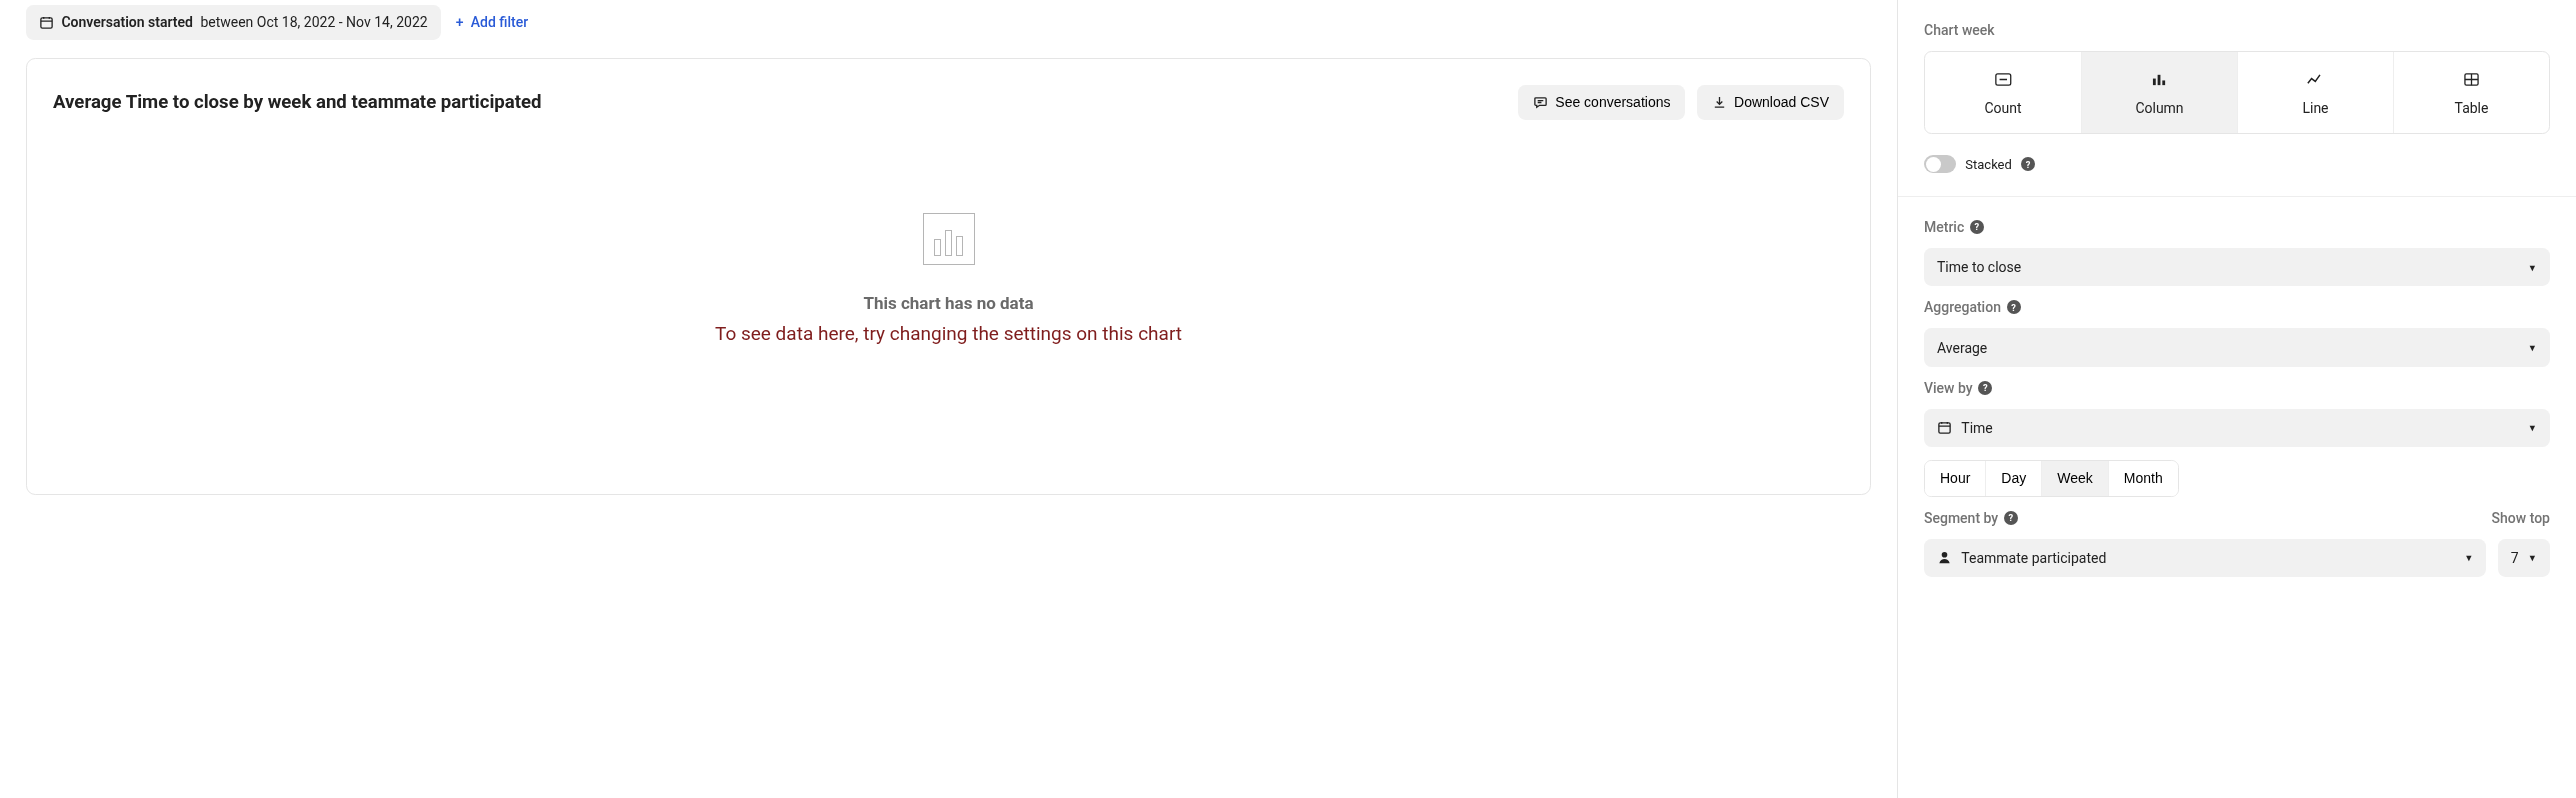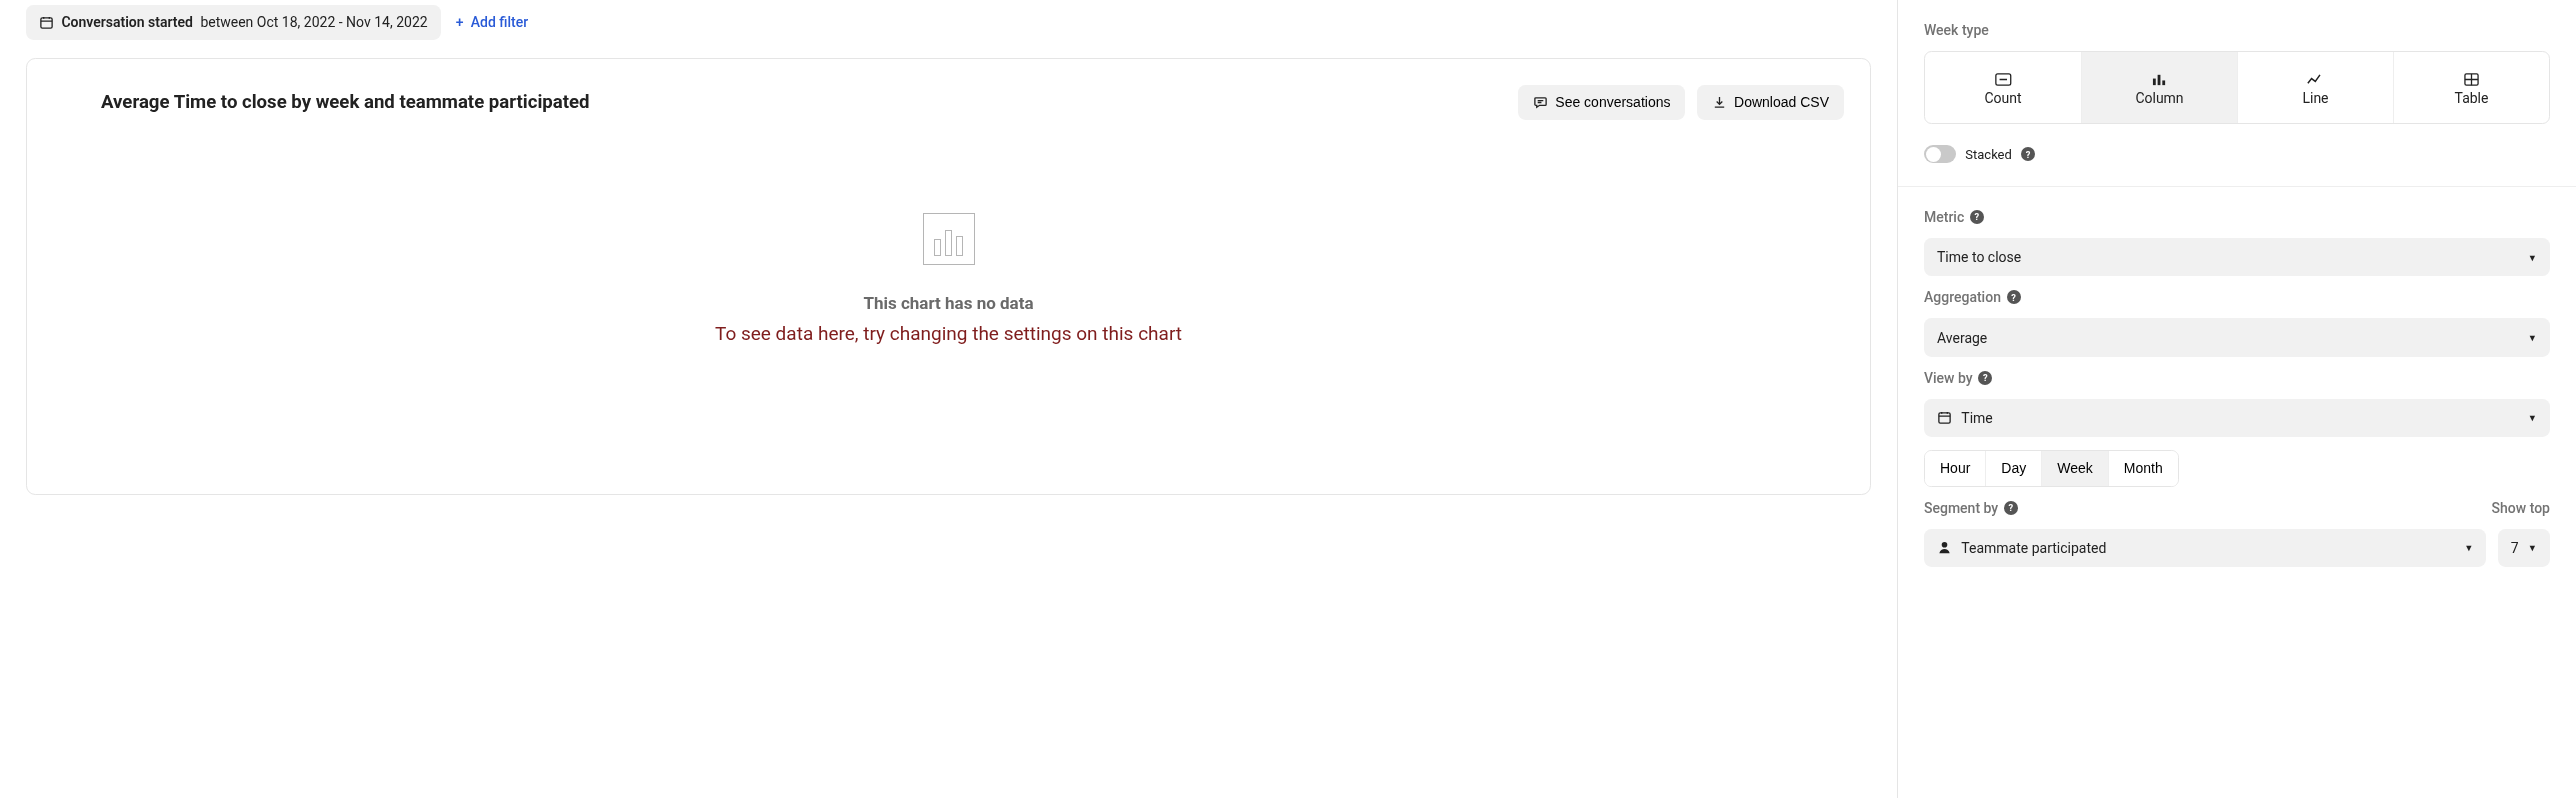--- a/index.html
+++ b/index.html
@@ -67,21 +67,20 @@
     border-radius: 9.3px;
     padding: 26px 26px 37px 26px;
     display: flex;
     flex-direction: column;
   }
   .card-header {
     display: flex;
     align-items: center;
     justify-content: space-between;
     margin-bottom: 56px;
-    margin-left: 48px;
   }
   .card-title {
     font-size: 18.6px;
     font-weight: 700;
   }
   .card-actions { display: flex; gap: 11.2px; }
   .btn {
     display: inline-flex;
     align-items: center;
     gap: 7.4px;
@@ -155,21 +154,21 @@
     grid-template-columns: repeat(4, 1fr);
     border: 0.9px solid #e5e5e5;
     border-radius: 7.4px;
     overflow: hidden;
   }
   .ct-cell {
     display: flex;
     flex-direction: column;
     align-items: center;
     justify-content: center;
-    gap: 0;
+    gap: 10px;
     padding: 17px 0;
     cursor: pointer;
     font-size: 14px;
   }
   .ct-cell + .ct-cell { border-left: 0.9px solid #eee; }
   .ct-cell.selected { background: #f1f1f1; }
   .ct-icon { width: 20.5px; height: 20.5px; display:flex; align-items:center; justify-content:center; }
 
   .toggle-row { display:flex; align-items:center; gap:9.3px; margin-top:8px; }
   .toggle {
@@ -283,21 +282,21 @@
         </div>
         <div class="empty-title">This chart has no data</div>
         <div class="empty-sub">To see data here, try changing the settings on this chart</div>
       </div>
     </div>
 
   </div>
 
   <div class="sidebar">
 
-    <div class="section-label">Week type</div>
+    <div class="section-label">Chart week</div>
     <div class="chart-type-grid">
       <div class="ct-cell">
         <span class="ct-icon">
           <svg width="18.6" height="15" viewBox="0 0 20 16" fill="none" stroke="#222" stroke-width="1.4">
             <rect x="2" y="2" width="16" height="12" rx="2"></rect>
             <path d="M6 8h8"></path>
           </svg>
         </span>
         <span>Count</span>
       </div>

